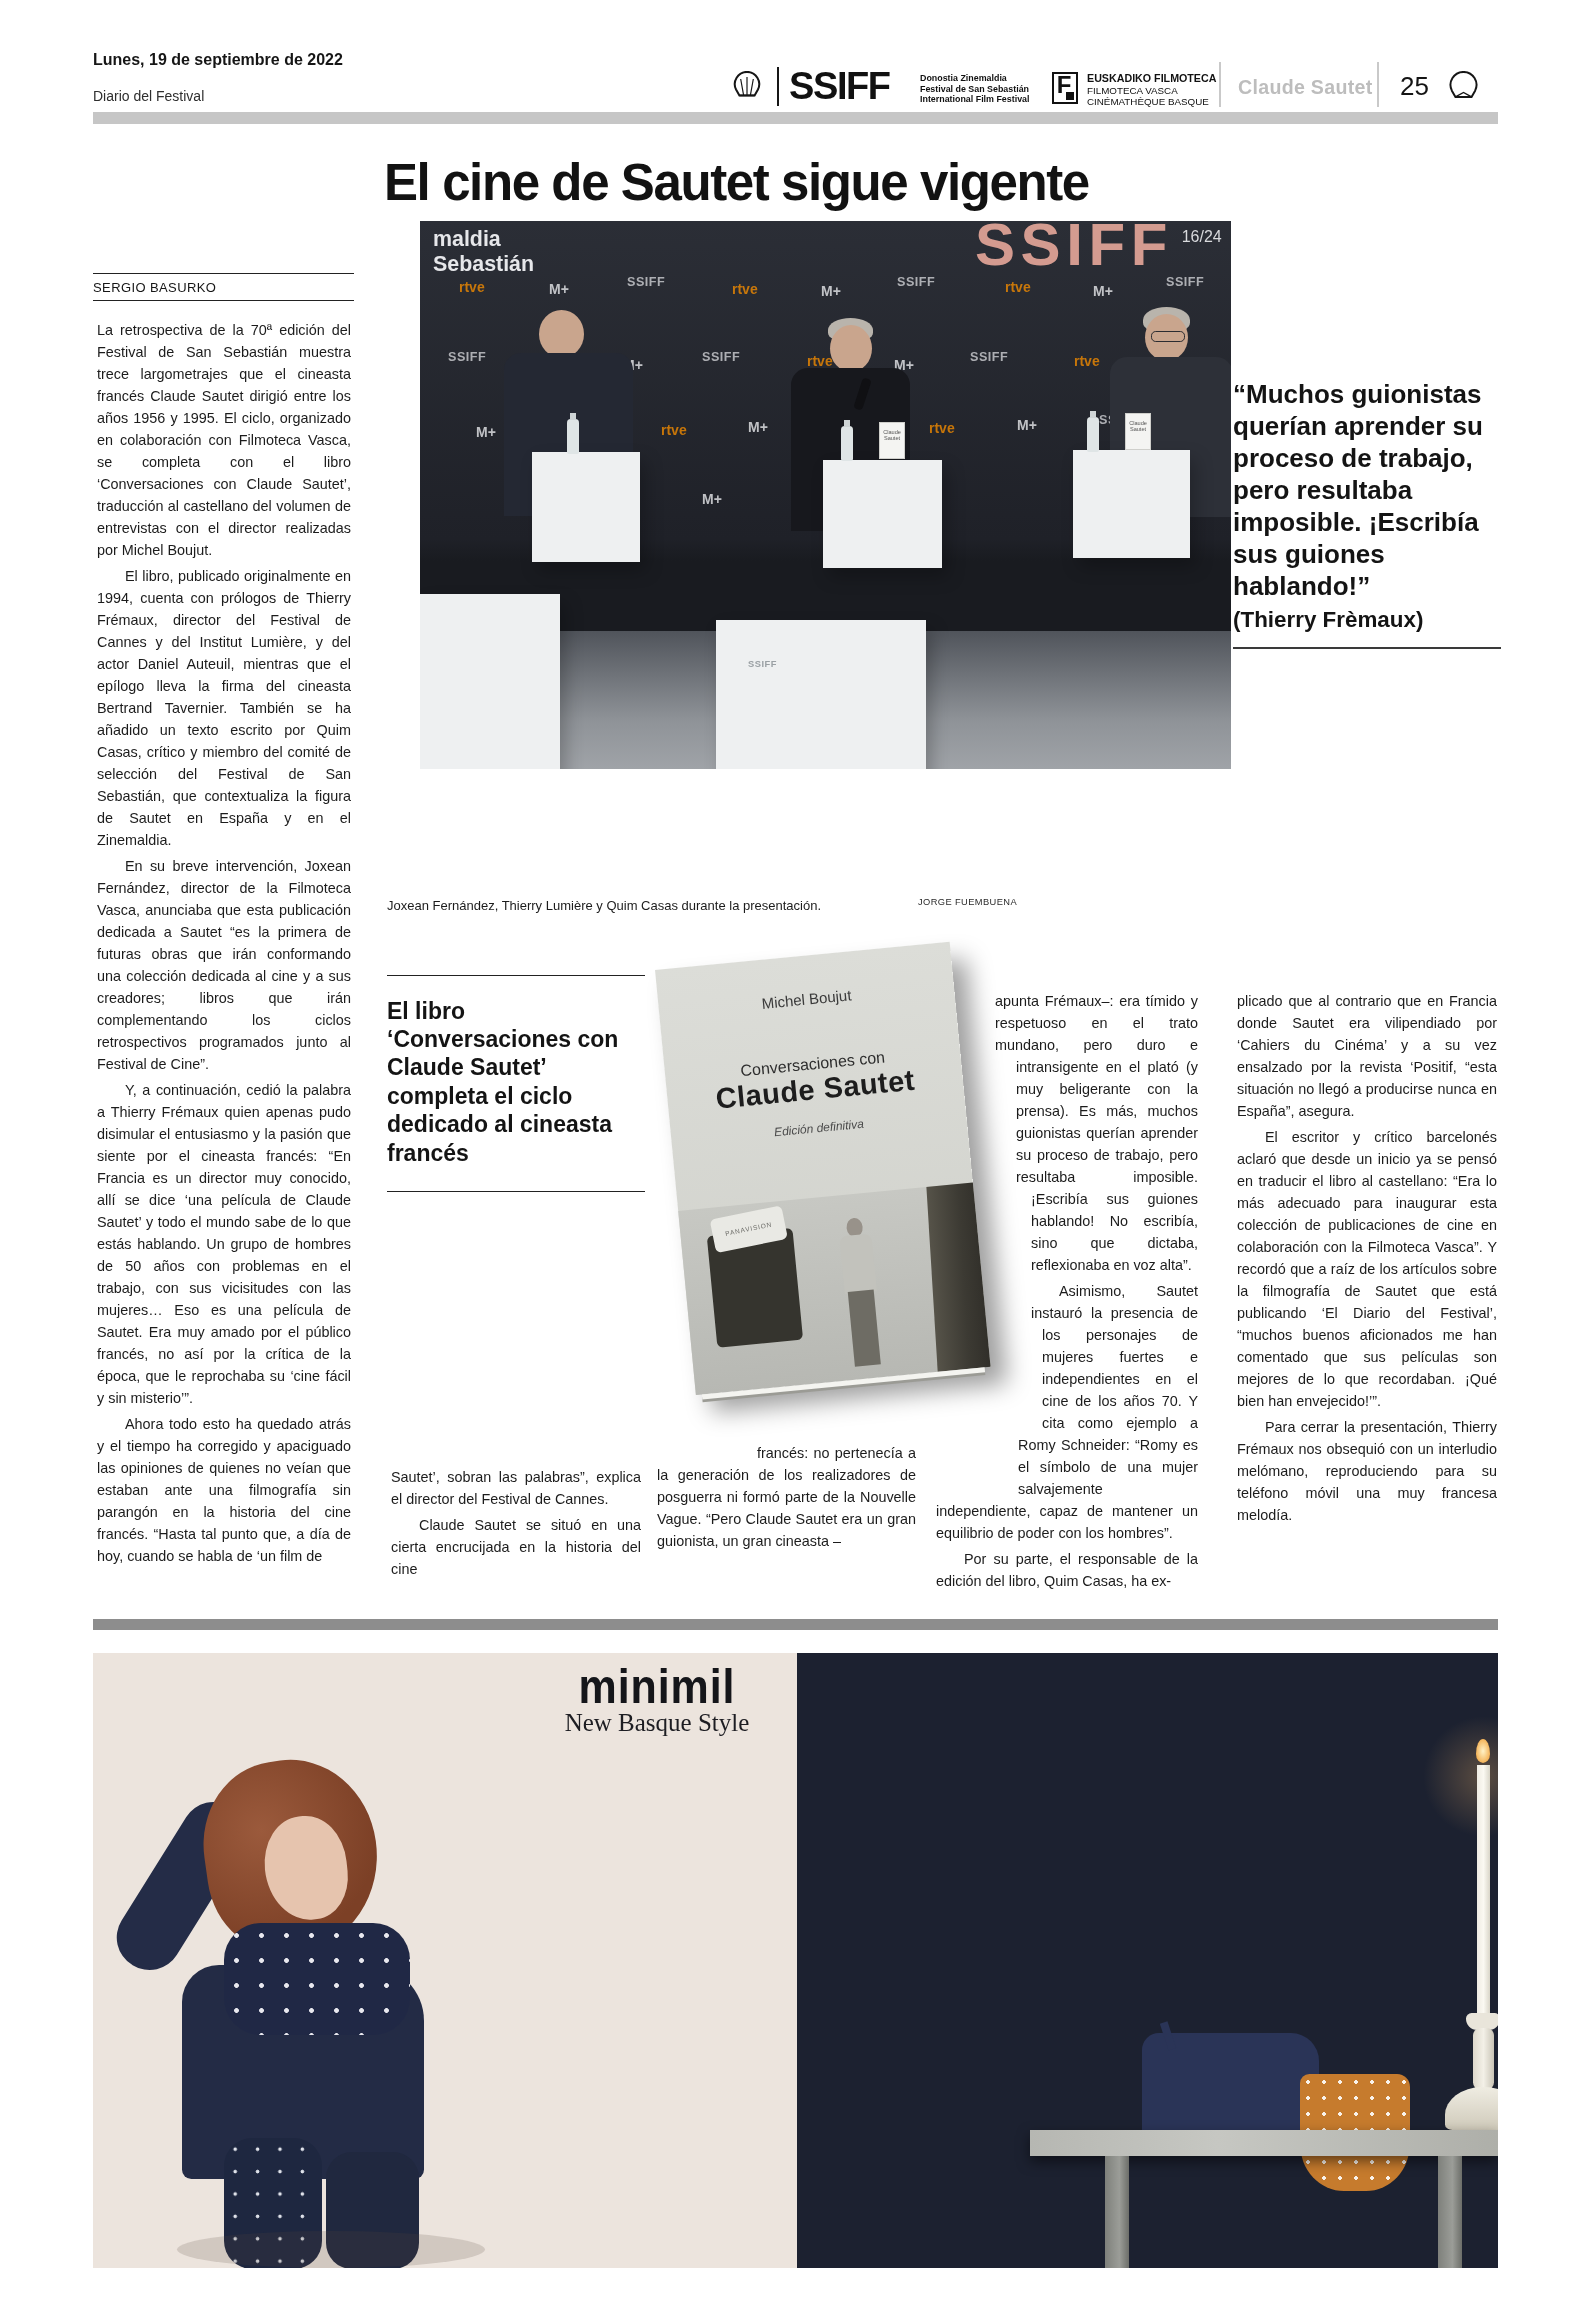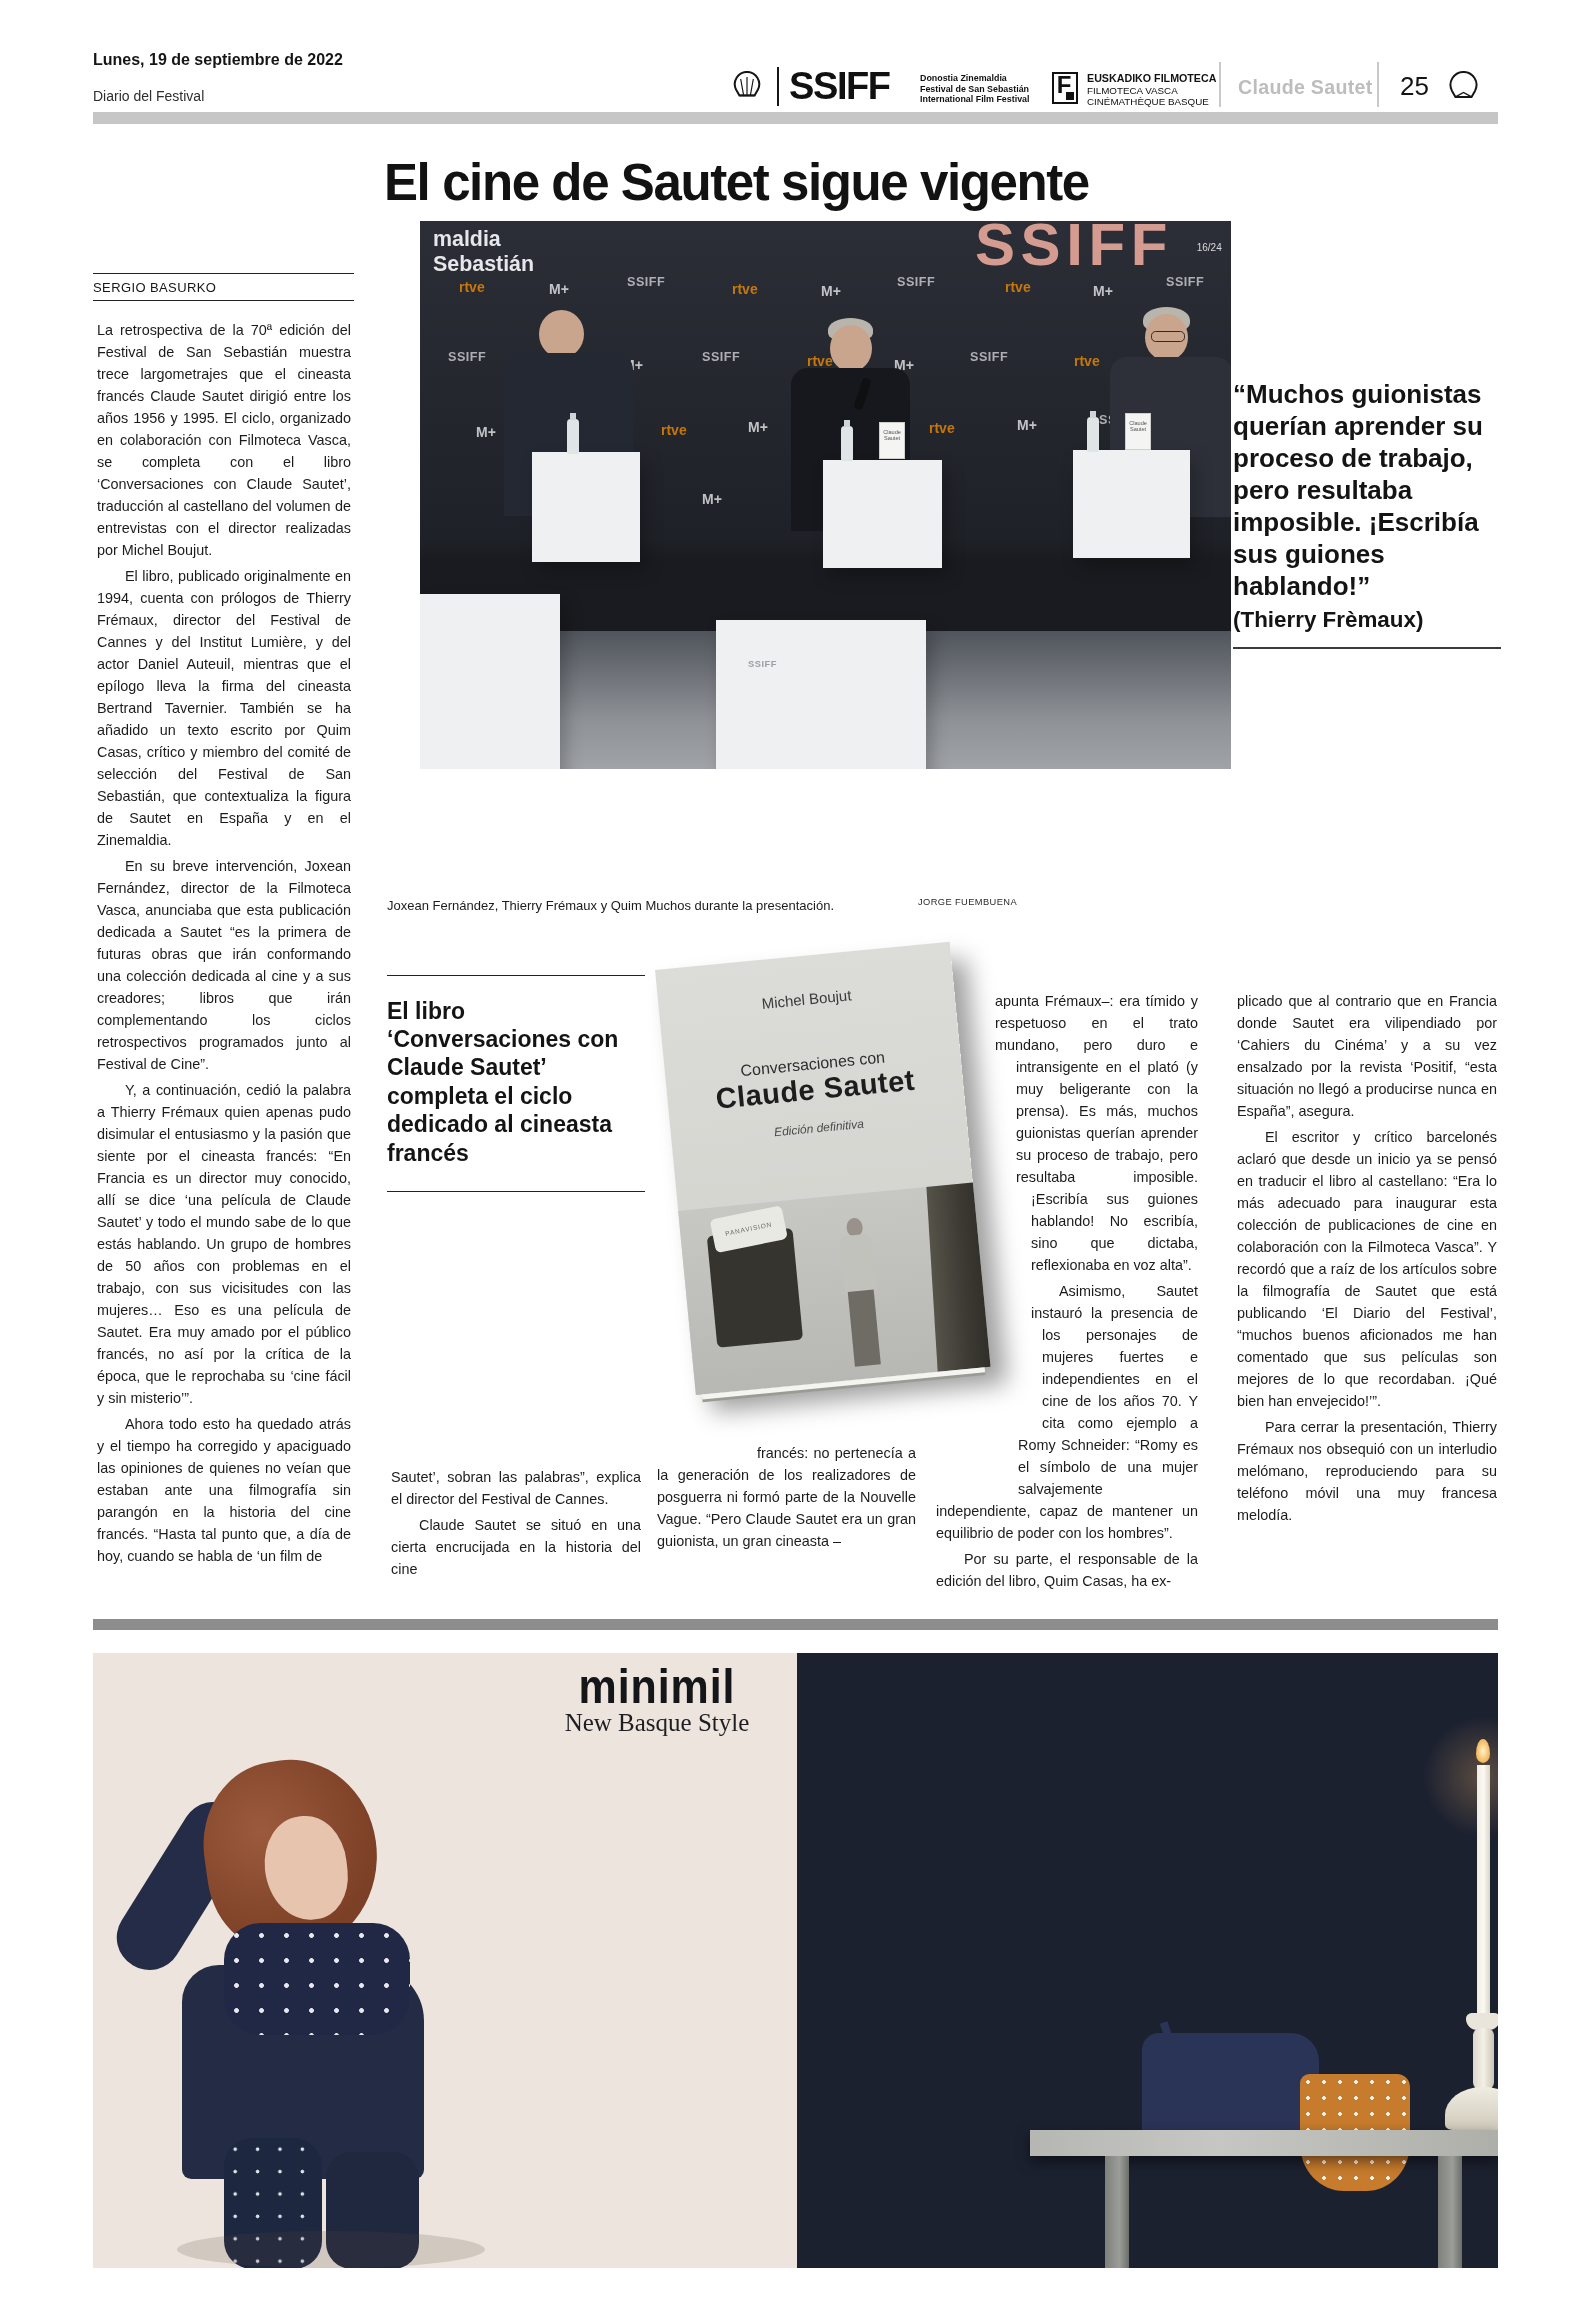--- a/index.html
+++ b/index.html
@@ -42,21 +42,21 @@
   
   .photo{left:387px;top:221px;width:811px;height:548px;background:linear-gradient(#2b2e36,#1f2128 58%,#191b20 62%);overflow:hidden;margin-left:33px;}
   .photo .floor{position:absolute;left:0;top:410px;width:100%;height:257px;
        background:linear-gradient(#50545b,#8f9398 35%,#b7babe 80%);}
   .bl{position:absolute;opacity:.8;font-weight:bold;}
   .bl.rtve{color:#f08a00;font-size:14px;}
   .bl.mplus{color:#e8e9ec;font-size:14px;}
   .bl.ssiff{color:#cfd0d4;font-size:12.6px;letter-spacing:0.5px;}
   .bd-left{position:absolute;left:13px;top:5.6px;color:#e6e7ea;font-size:21.4px;font-weight:bold;line-height:25px;}
   .bd-big{position:absolute;left:555px;top:-11.2px;color:#e7a89a;font-size:60px;font-weight:bold;letter-spacing:5.6px;opacity:.9;}
-  .bd-date{position:absolute;right:9.3px;top:20px;color:#d9dadd;font-size:10px;text-align:right;line-height:13px;}
+  .bd-date{position:absolute;right:9.3px;top:9px;color:#d9dadd;font-size:16px;text-align:right;line-height:13px;}
   .person{position:absolute;}
   .head{position:absolute;border-radius:50%;background:#c9a58d;}
   .hair{position:absolute;background:#b9b4ac;border-radius:50% 50% 40% 40%;}
   .torso{position:absolute;border-radius:17px 17px 0 0;}
   .tbl{position:absolute;background:#eef0f1;box-shadow:5.6px 9.3px 17px rgba(0,0,0,.25);}
   .bottle{position:absolute;width:12px;height:35px;background:#dfe5e6;border-radius:3.7px 3.7px 1.9px 1.9px;}
   .bottle:before{content:"";position:absolute;left:2.8px;top:-5.6px;width:6.5px;height:6.5px;background:#cfd5d6;}
   .mini-book{position:absolute;width:26px;height:37px;background:#f4f4f2;border:0.9px solid #cfcfcb;
              font-size:5.6px;color:#555;text-align:center;padding-top:5.6px;box-sizing:border-box;}
   .photo-caption{left:387px;top:898px;font-size:13px;color:#1c1c1c;}
@@ -254,21 +254,21 @@
     <div class="tbl" style="left:403px;top:239px;width:119px;height:108px;"></div>
     <div class="bottle" style="left:421px;top:205px;"></div>
     <div class="mini-book" style="left:459px;top:201px;">Claude Sautet</div>
     <div class="tbl" style="left:653px;top:229px;width:117px;height:108px;"></div>
     <div class="bottle" style="left:667px;top:196px;"></div>
     <div class="mini-book" style="left:705px;top:192px;">Claude Sautet</div>
     <div class="tbl" style="left:296px;top:399px;width:210px;height:186px;"></div>
     <div style="position:absolute;left:328px;top:438px;font-size:9.3px;color:#9aa0a4;font-weight:bold;letter-spacing:0.5px;">SSIFF</div>
   </div>
 
-  <div class="abs photo-caption">Joxean Fernández, Thierry Frémaux y Quim Muchos durante la presentación.</div>
+  <div class="abs photo-caption">Joxean Fernández, Thierry Lumière y Quim Casas durante la presentación.</div>
   <div class="abs photo-credit">JORGE FUEMBUENA</div>
 
   <div class="abs pullquote">
     <div>“Muchos guionistas querían aprender su proceso de trabajo, pero resultaba imposible. ¡Escribía sus guiones hablando!”</div>
     <div class="pq-attr">(Thierry Frèmaux)</div>
   </div>
   <div class="abs pq-rule"></div>
 
   <div class="abs subhead-wrap">
     <div class="subhead">El libro ‘Conversaciones con Claude Sautet’ completa el ciclo dedicado al cineasta francés</div>

